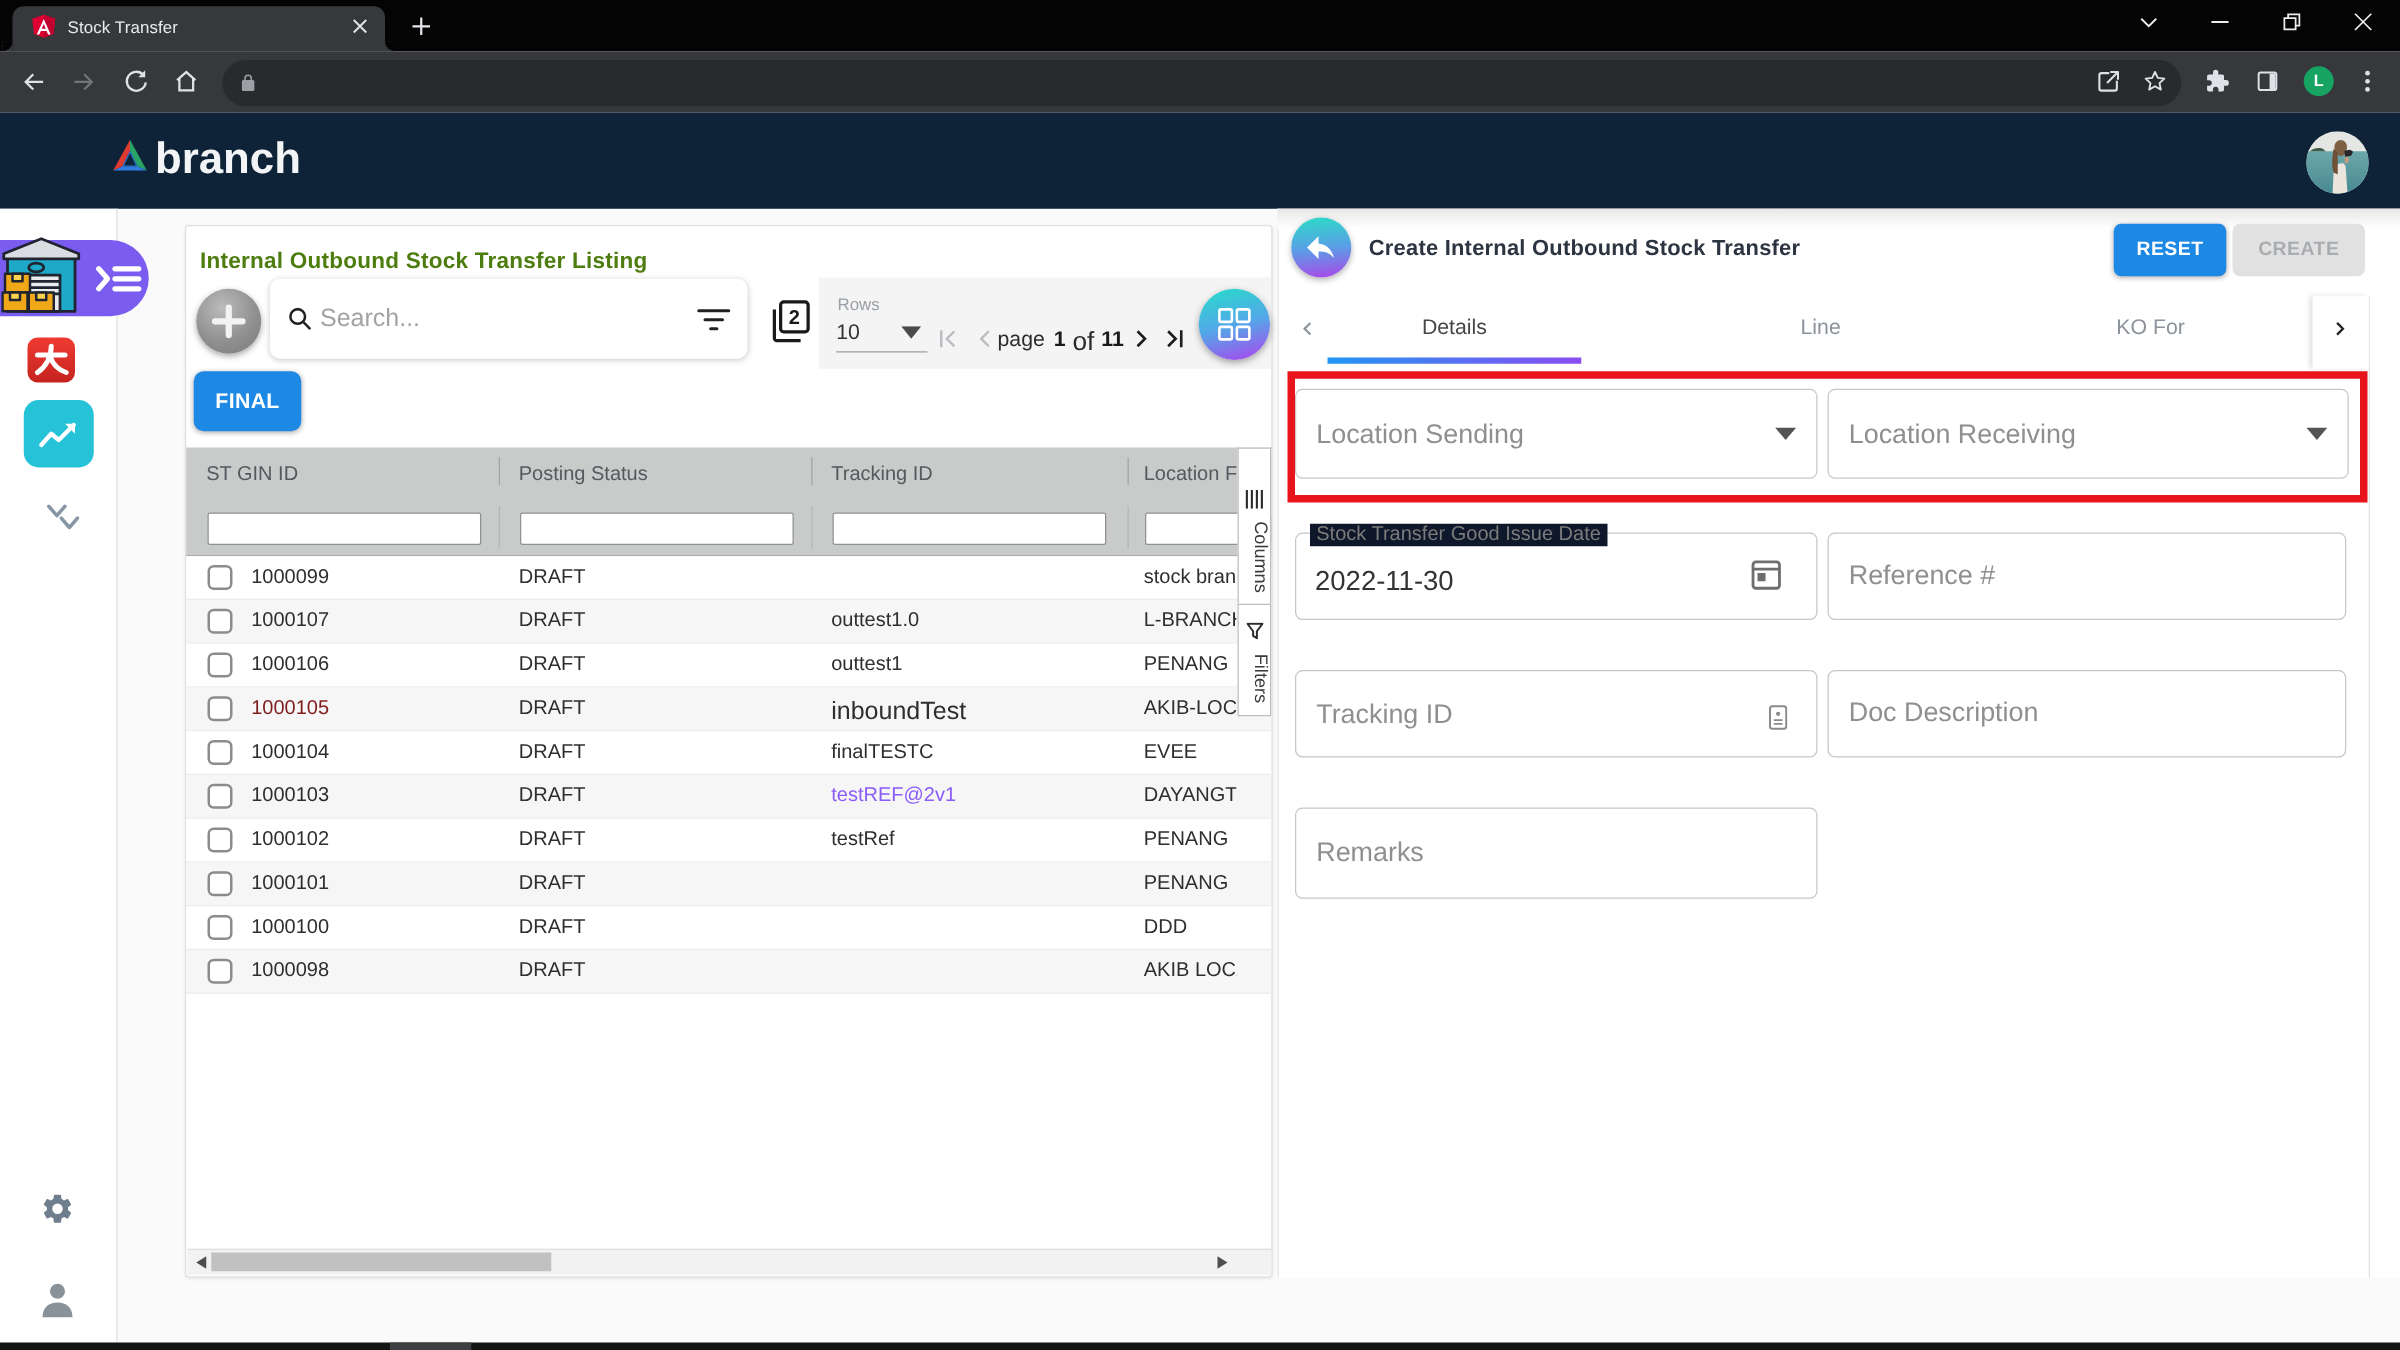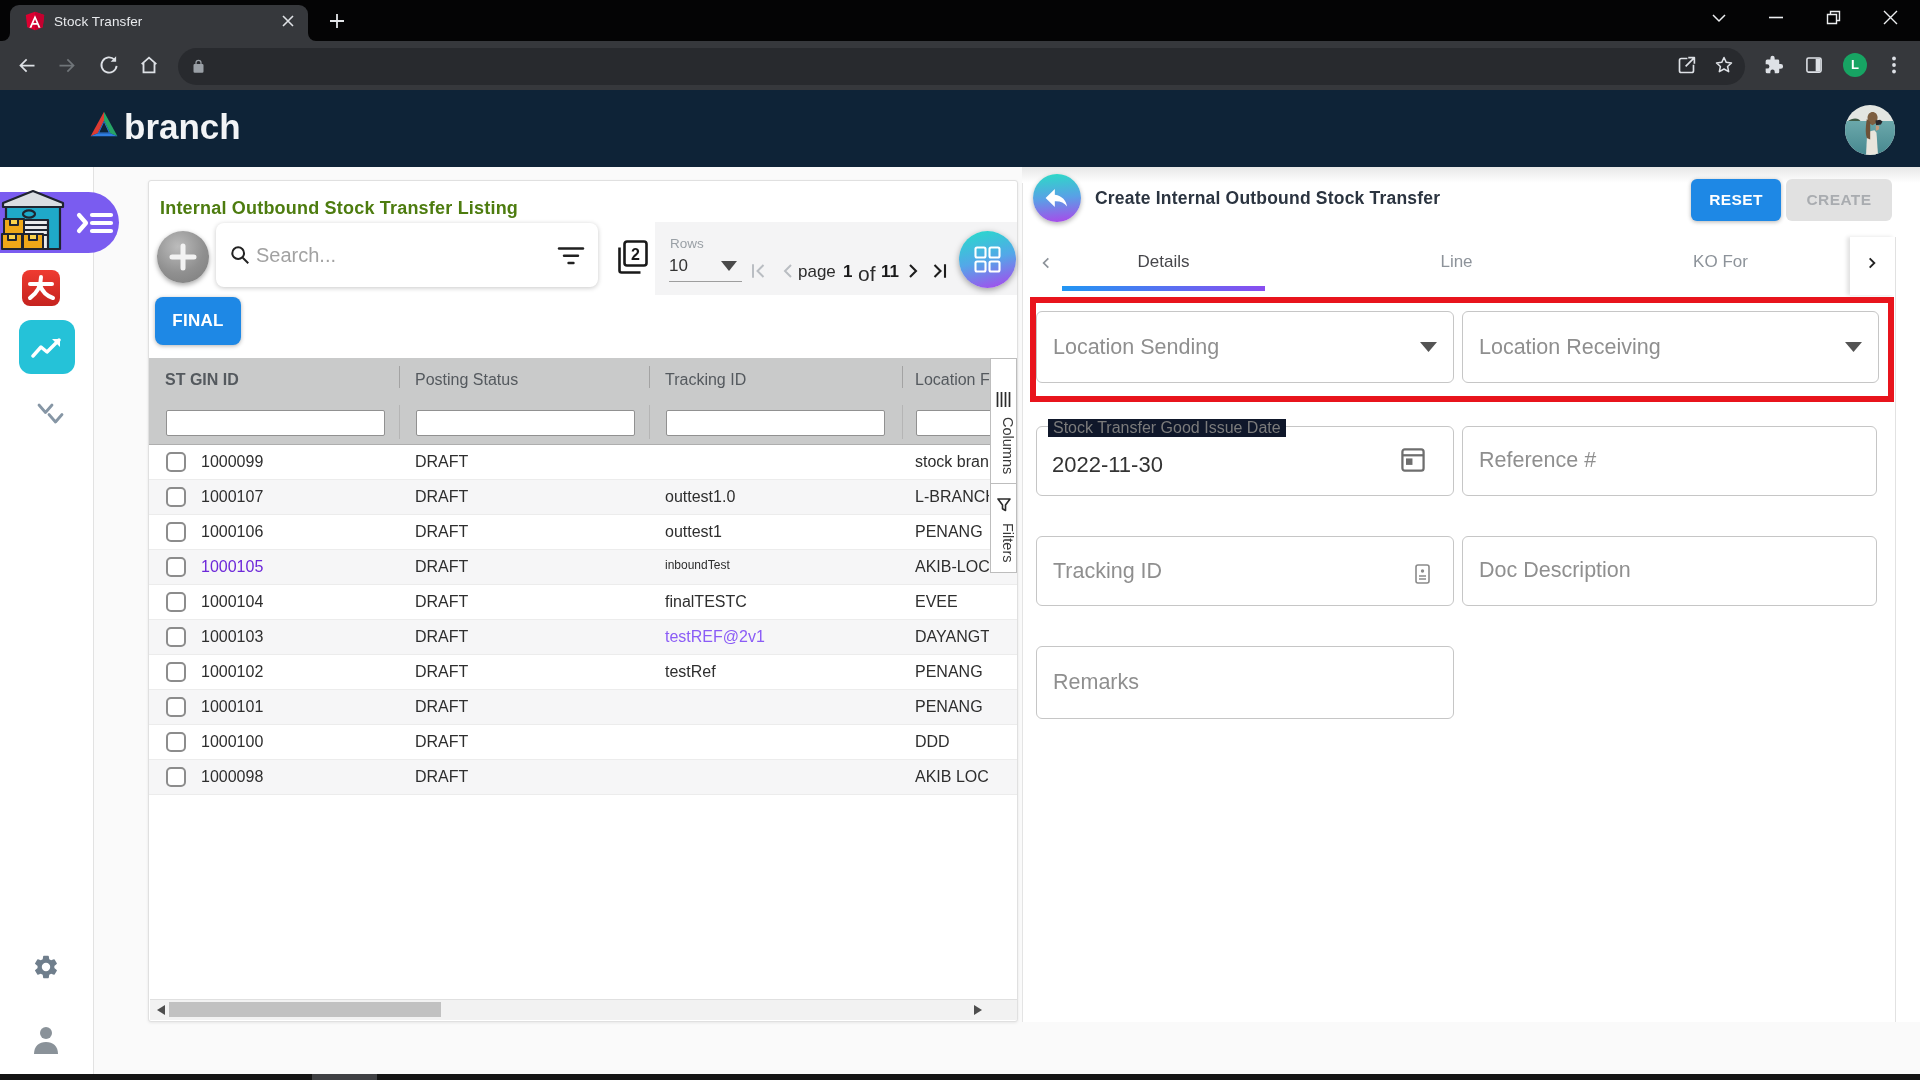--- a/index.html
+++ b/index.html
@@ -238,21 +238,21 @@
         <rect x="1.5" y="1.5" width="10" height="10" rx="1.5"></rect>
         <rect x="15.5" y="1.5" width="10" height="10" rx="1.5"></rect>
         <rect x="1.5" y="15.5" width="10" height="10" rx="1.5"></rect>
         <rect x="15.5" y="15.5" width="10" height="10" rx="1.5"></rect>
       </g>
     </svg>
 
 <div class="abs" style="left:155px;top:297px;width:86px;height:48px;background:#1e88e5;border-radius:8px;box-shadow:0 1px 4px rgba(0,0,0,.3);color:#fff;font-size:17px;font-weight:bold;text-align:center;line-height:48px;letter-spacing:.3px">FINAL</div>
 
 <div class="abs" style="left:149px;top:358px;width:868px;height:87px;background:#c9caca"></div>
-<div class="abs" style="left:165px;top:371px;font-size:16px;color:#54595e;font-weight:700">ST GIN ID</div>
+<div class="abs" style="left:165px;top:371px;font-size:16px;color:#54595e;font-weight:400">ST GIN ID</div>
 <div class="abs" style="left:415px;top:371px;font-size:16px;color:#54595e;font-weight:500">Posting Status</div>
 <div class="abs" style="left:665px;top:371px;font-size:16px;color:#54595e;font-weight:500">Tracking ID</div>
 <div class="abs" style="left:915px;top:371px;font-size:16px;color:#54595e;font-weight:500">Location From</div>
 <div class="abs" style="left:399px;top:366px;width:1px;height:22px;background:#a3a3a3"></div>
 <div class="abs" style="left:649px;top:366px;width:1px;height:22px;background:#a3a3a3"></div>
 <div class="abs" style="left:902px;top:366px;width:1px;height:22px;background:#a3a3a3"></div>
 <div class="abs" style="left:399px;top:405px;width:1px;height:34px;background:#b5b5b5"></div>
 <div class="abs" style="left:649px;top:405px;width:1px;height:34px;background:#b5b5b5"></div>
 <div class="abs" style="left:902px;top:405px;width:1px;height:34px;background:#b5b5b5"></div>
 <div class="abs" style="left:166px;top:410px;width:219px;height:26px;background:#fff;border:1px solid #919191;border-radius:2px"></div>
@@ -273,23 +273,23 @@
 <div class="abs" style="left:665px;top:488px;font-size:16px;color:#2e2e2e">outtest1.0</div>
 <div class="abs ellip" style="left:915px;top:488px;width:74px;font-size:16px;color:#2e2e2e">L-BRANCHING</div>
 <div class="abs" style="left:149px;top:515px;width:868px;height:35px;background:#ffffff;border-bottom:1px solid #ececec"></div>
 <div class="abs" style="left:166px;top:522px;width:20px;height:20px;border:2px solid #8c8c8c;border-radius:5px;background:#fff"></div>
 <div class="abs" style="left:201px;top:523px;font-size:16px;color:#2e2e2e">1000106</div>
 <div class="abs" style="left:415px;top:523px;font-size:16px;color:#2e2e2e">DRAFT</div>
 <div class="abs" style="left:665px;top:523px;font-size:16px;color:#2e2e2e">outtest1</div>
 <div class="abs ellip" style="left:915px;top:523px;width:74px;font-size:16px;color:#2e2e2e">PENANG</div>
 <div class="abs" style="left:149px;top:550px;width:868px;height:35px;background:#f6f6f7;border-bottom:1px solid #ececec"></div>
 <div class="abs" style="left:166px;top:557px;width:20px;height:20px;border:2px solid #8c8c8c;border-radius:5px;background:#fff"></div>
-<div class="abs" style="left:201px;top:558px;font-size:16px;color:#6d28d9">1000105</div>
+<div class="abs" style="left:201px;top:558px;font-size:16px;color:#7f1d1d">1000105</div>
 <div class="abs" style="left:415px;top:558px;font-size:16px;color:#2e2e2e">DRAFT</div>
-<div class="abs" style="left:665px;top:558px;font-size:12px;color:#2e2e2e">inboundTest</div>
+<div class="abs" style="left:665px;top:558px;font-size:20px;color:#2e2e2e">inboundTest</div>
 <div class="abs ellip" style="left:915px;top:558px;width:74px;font-size:16px;color:#2e2e2e">AKIB-LOCATI</div>
 <div class="abs" style="left:149px;top:585px;width:868px;height:35px;background:#ffffff;border-bottom:1px solid #ececec"></div>
 <div class="abs" style="left:166px;top:592px;width:20px;height:20px;border:2px solid #8c8c8c;border-radius:5px;background:#fff"></div>
 <div class="abs" style="left:201px;top:593px;font-size:16px;color:#2e2e2e">1000104</div>
 <div class="abs" style="left:415px;top:593px;font-size:16px;color:#2e2e2e">DRAFT</div>
 <div class="abs" style="left:665px;top:593px;font-size:16px;color:#2e2e2e">finalTESTC</div>
 <div class="abs ellip" style="left:915px;top:593px;width:74px;font-size:16px;color:#2e2e2e">EVEE</div>
 <div class="abs" style="left:149px;top:620px;width:868px;height:35px;background:#f6f6f7;border-bottom:1px solid #ececec"></div>
 <div class="abs" style="left:166px;top:627px;width:20px;height:20px;border:2px solid #8c8c8c;border-radius:5px;background:#fff"></div>
 <div class="abs" style="left:201px;top:628px;font-size:16px;color:#2e2e2e">1000103</div>

